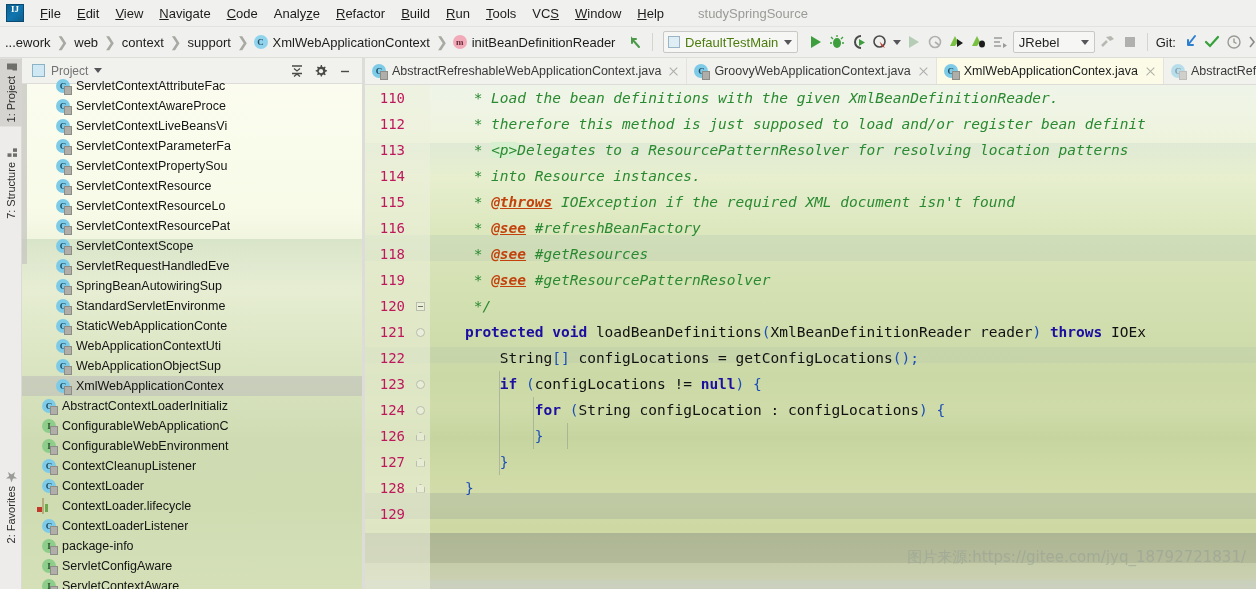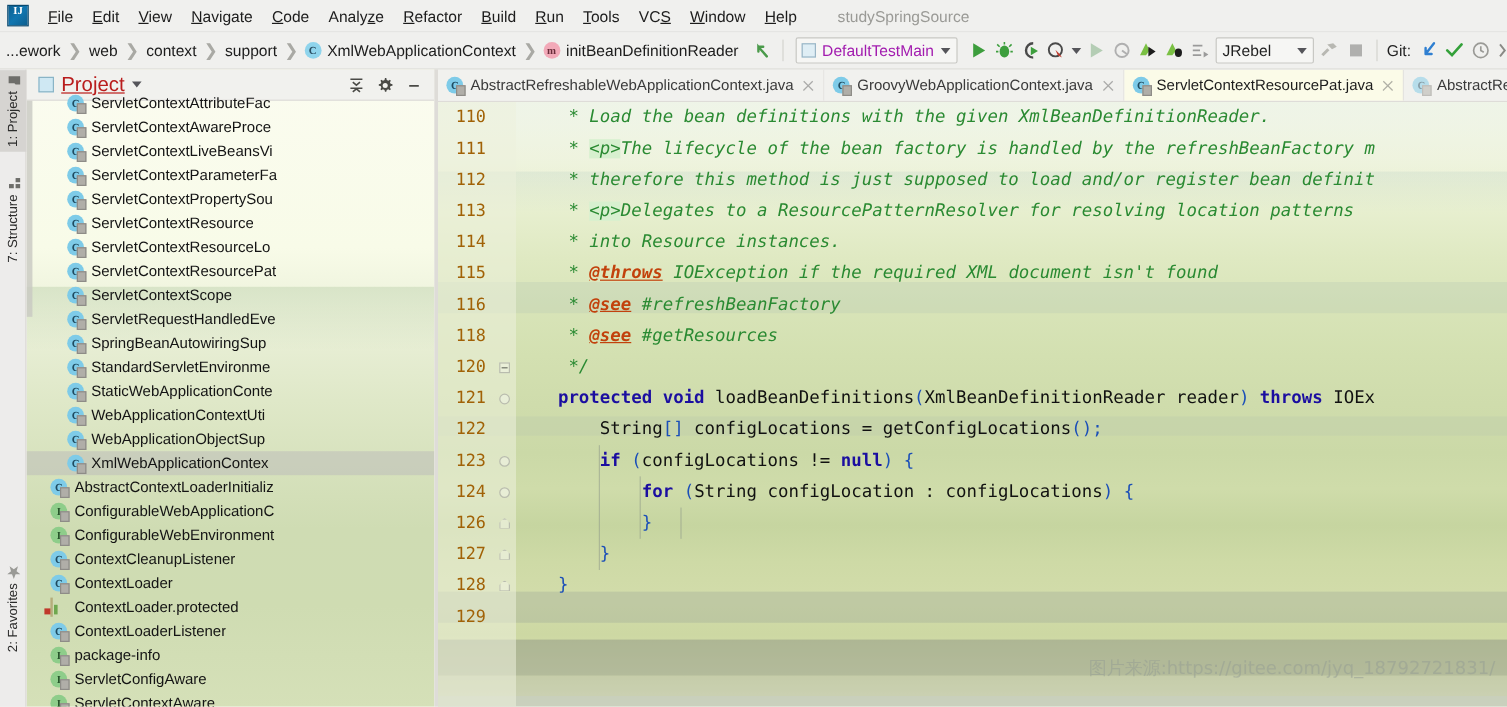--- a/index.html
+++ b/index.html
@@ -61,21 +61,21 @@
 
   .tb-sep { width: 1px; height: 18px; background: #d4d4d0; margin: 0 6px; }
   .run-config {
     display: flex; align-items: center; height: 22px;
     border: 1px solid #c8c8c4; background: #f6f6f4; border-radius: 2px;
     padding: 0 5px 0 4px; margin-left: 4px;
   }
   .run-config .sq {
     width: 12px; height: 12px; border: 1px solid #9ab6c6; background: #dfeef5; margin-right: 5px;
   }
-  .run-config .lbl { font-size: 13px; color: #a21caf; margin-right: 6px; }
+  .run-config .lbl { font-size: 13px; color: #4d7c0f; margin-right: 6px; }
   .caret-dn { width: 0; height: 0; border-left: 4px solid transparent; border-right: 4px solid transparent; border-top: 5px solid #55555a; }
   .tbtn { width: 24px; height: 24px; display: flex; align-items: center; justify-content: center; }
   .jrebel-box {
     display: flex; align-items: center; height: 22px; border: 1px solid #c8c8c4;
     background: #f6f6f4; border-radius: 2px; padding: 0 5px; margin: 0 2px;
   }
   .jrebel-box .lbl { font-size: 13px; margin-right: 22px; }
   .git-lbl { font-size: 13px; margin: 0 4px 0 2px; }
 
   
@@ -114,21 +114,21 @@
     content: ""; position: absolute; left: 0; top: 34%; width: 100%; height: 10%;
     background: linear-gradient(to bottom, rgba(196,214,180,0.55), rgba(221,233,205,0));
   }
   .proj-header {
     position: relative; height: 26px; display: flex; align-items: center;
     background: #f1f1ee; border-bottom: 1px solid #dedcd8;
   }
   .proj-header .sq {
     width: 13px; height: 13px; border: 1px solid #8ab4c6; background: #cfe8f3; margin: 0 6px 0 10px;
   }
-  .proj-header .title { font-size: 17px; color: #b91c1c; margin-right: 6px; text-decoration: underline; }
+  .proj-header .title { font-size: 12px; color: #737373; margin-right: 6px; }
   .hdr-actions { margin-left: auto; display: flex; align-items: center; gap: 2px; padding-right: 6px; }
   .hdr-btn { width: 22px; height: 22px; display: flex; align-items: center; justify-content: center; }
 
   .tree {
     position: relative; padding-top: 0px;
   }
   .tree-row {
     position: relative; height: 20px; display: flex; align-items: center;
     font-size: 12.5px; color: #141414; white-space: nowrap; overflow: hidden;
   }
@@ -238,21 +238,21 @@
     position: relative; height: 26px; display: flex; align-items: center;
     white-space: pre;
   }
   .gutter-col {
     position: absolute; left: 0; top: 0; width: 65px; height: 100%;
     background: rgba(237,241,221,0.55);
     border-right: 0;
   }
   .lineno {
     width: 46px; text-align: right; padding-right: 6px;
-    color: #a16207; font-size: 14px; flex: 0 0 auto; position: relative; z-index: 2;
+    color: #be185d; font-size: 14px; flex: 0 0 auto; position: relative; z-index: 2;
   }
   .fold {
     width: 19px; flex: 0 0 auto; position: relative; z-index: 2;
     display: flex; align-items: center; justify-content: center;
   }
   .fold-box {
     width: 9px; height: 9px; border: 1px solid #b9bcae; background: rgba(255,255,255,0.30);
     position: relative;
   }
   .fold-box.minus:after {
@@ -636,21 +636,21 @@
           <span class="tree-label">ContextCleanupListener</span>
         </div>
         <div class="tree-row" style="padding-left: 20px;">
           <span class="ic">
             <span class="ic-c">C</span>
           </span>
           <span class="tree-label">ContextLoader</span>
         </div>
         <div class="tree-row" style="padding-left: 20px;">
           <span class="ic"><span class="ic-prop"></span></span>
-          <span class="tree-label">ContextLoader.protected</span>
+          <span class="tree-label">ContextLoader.lifecycle</span>
         </div>
         <div class="tree-row" style="padding-left: 20px;">
           <span class="ic">
             <span class="ic-c">C</span>
           </span>
           <span class="tree-label">ContextLoaderListener</span>
         </div>
         <div class="tree-row" style="padding-left: 20px;">
           <span class="ic">
             <span class="ic-i">I</span>
@@ -687,21 +687,21 @@
           <span class="ic">
             <span class="ic-c">C</span>
           </span>
           <span>GroovyWebApplicationContext.java</span>
           <span class="tab-close"></span>
         </div>
         <div class="tab active">
           <span class="ic">
             <span class="ic-c">C</span>
           </span>
-          <span>ServletContextResourcePat.java</span>
+          <span>XmlWebApplicationContex.java</span>
           <span class="tab-close"></span>
         </div>
         <div class="tab inactive">
           <span class="ic dim">
             <span class="ic-c">C</span>
           </span>
           <span>AbstractRef</span>
         </div>
       </div>
 
@@ -715,27 +715,27 @@
           <div class="band b6"></div>
         <div class="band b7"></div>
           <div class="band b8"></div>
       </div>
       <div class="gutter-col"></div>
       <div class="indent-guide" style="left:134px;top:286px;height:104px;"></div>
       <div class="indent-guide" style="left:168px;top:312px;height:52px;"></div>
       <div class="indent-guide" style="left:202px;top:338px;height:26px;"></div>
       <div class="code-scroll" id="code-lines">
           <div class="line"><span class="lineno">110</span><span class="fold"></span><span class="code-text"><span class="plain">     </span><span class="jd">*</span><span class="jd"> Load the bean definitions with the given XmlBeanDefinitionReader.</span></span></div>
-          <div class="line"><span class="lineno">111</span><span class="fold"></span><span class="code-text"><span class="plain">     </span><span class="jd">*</span><span class="jd"> <span class="jdtag jd">&lt;p&gt;</span>The lifecycle of the bean factory is handled by the refreshBeanFactory m</span></span></div>
           <div class="line"><span class="lineno">112</span><span class="fold"></span><span class="code-text"><span class="plain">     </span><span class="jd">*</span><span class="jd"> therefore this method is just supposed to load and/or register bean definit</span></span></div>
           <div class="line"><span class="lineno">113</span><span class="fold"></span><span class="code-text"><span class="plain">     </span><span class="jd">*</span><span class="jd"> <span class="jdtag jd">&lt;p&gt;</span>Delegates to a ResourcePatternResolver for resolving location patterns</span></span></div>
           <div class="line"><span class="lineno">114</span><span class="fold"></span><span class="code-text"><span class="plain">     </span><span class="jd">*</span><span class="jd"> into Resource instances.</span></span></div>
           <div class="line"><span class="lineno">115</span><span class="fold"></span><span class="code-text"><span class="plain">     </span><span class="jd">*</span><span class="jd"> <span class="jdb">@throws</span> IOException if the required XML document isn't found</span></span></div>
           <div class="line"><span class="lineno">116</span><span class="fold"></span><span class="code-text"><span class="plain">     </span><span class="jd">*</span><span class="jd"> <span class="jdb">@see</span> #refreshBeanFactory</span></span></div>
           <div class="line"><span class="lineno">118</span><span class="fold"></span><span class="code-text"><span class="plain">     </span><span class="jd">*</span><span class="jd"> <span class="jdb">@see</span> #getResources</span></span></div>
+          <div class="line"><span class="lineno">119</span><span class="fold"></span><span class="code-text"><span class="plain">     </span><span class="jd">*</span><span class="jd"> <span class="jdb">@see</span> #getResourcePatternResolver</span></span></div>
           <div class="line"><span class="lineno">120</span><span class="fold"><span class="fold-box minus"></span></span><span class="code-text"><span class="plain">     </span><span class="jd">*</span><span class="jd">/</span></span></div>
           <div class="line"><span class="lineno">121</span><span class="fold"><span class="fold-circle"></span></span><span class="code-text"><span class="plain">    <span class="kw">protected</span> <span class="kw">void</span> loadBeanDefinitions<span class="brk">(</span>XmlBeanDefinitionReader reader<span class="brk">)</span> <span class="kw">throws</span> IOEx</span></span></div>
           <div class="line"><span class="lineno">122</span><span class="fold"></span><span class="code-text"><span class="plain">        String<span class="brk">[</span><span class="brk">]</span> configLocations = getConfigLocations<span class="brk">(</span><span class="brk">)</span><span class="brk">;</span></span></span></div>
           <div class="line"><span class="lineno">123</span><span class="fold"><span class="fold-circle"></span></span><span class="code-text"><span class="plain">        <span class="kw">if</span> <span class="brk">(</span>configLocations != <span class="kw">null</span><span class="brk">)</span> <span class="brk">{</span></span></span></div>
           <div class="line"><span class="lineno">124</span><span class="fold"><span class="fold-circle"></span></span><span class="code-text"><span class="plain">            <span class="kw">for</span> <span class="brk">(</span>String configLocation : configLocations<span class="brk">)</span> <span class="brk">{</span></span></span></div>
           <div class="line"><span class="lineno">126</span><span class="fold"><span class="fold-up"></span></span><span class="code-text"><span class="plain">            <span class="brk">}</span></span></span></div>
           <div class="line"><span class="lineno">127</span><span class="fold"><span class="fold-up"></span></span><span class="code-text"><span class="plain">        <span class="brk">}</span></span></span></div>
           <div class="line"><span class="lineno">128</span><span class="fold"><span class="fold-up"></span></span><span class="code-text"><span class="plain">    <span class="brk">}</span></span></span></div>
           <div class="line"><span class="lineno">129</span><span class="fold"></span><span class="code-text"><span class="plain"></span></span></div>
         </div>

